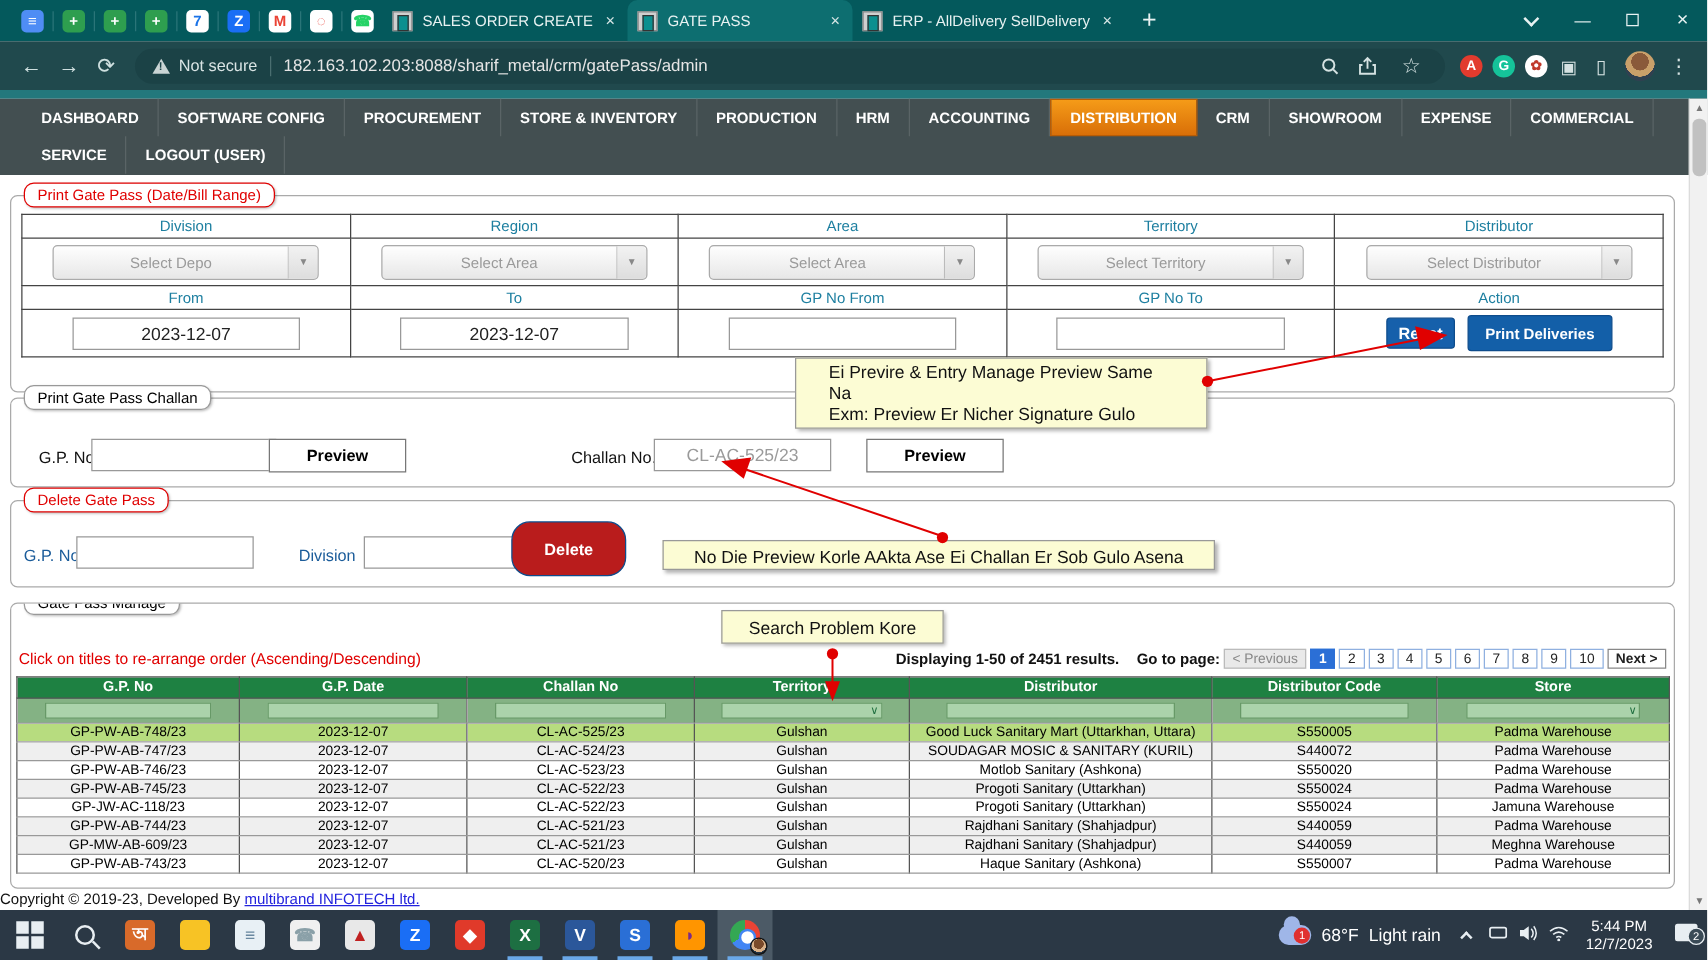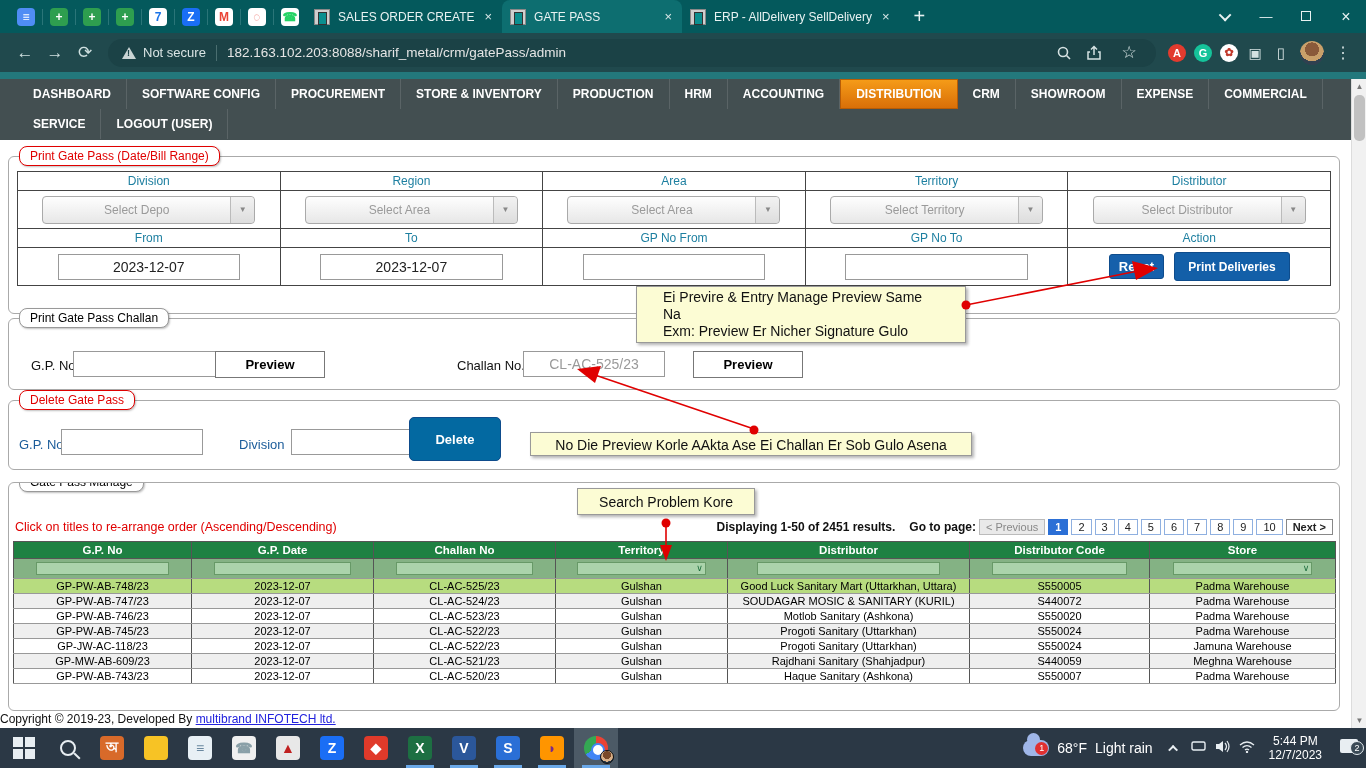--- a/index.html
+++ b/index.html
@@ -302,21 +302,21 @@
       <input class="abs inp" style="left: 514px; top: 32px; width: 142px; color: rgb(154, 154, 154);" value="CL-AC-525/23">
       <button class="abs btn-white" style="left:684px;top:32px;width:110px;height:27px;">Preview</button>
     </fieldset>
 
     <fieldset class="box fs3">
       <span class="legend red">Delete Gate Pass</span>
       <span class="abs lbl blue" style="left:10px;top:36px;">G.P. No</span>
       <input class="abs inp" style="left: 52px; top: 28px; width: 142px;" value="">
       <span class="abs lbl blue" style="left:230px;top:36px;">Division</span>
       <input class="abs inp" style="left: 282px; top: 28px; width: 142px;" value="">
-      <button class="abs btn-blue" style="left:400px;top:16px;width:92px;height:44px;font-size:13px;border-radius:5px;background:#0369a1;">Delete</button>
+      <button class="abs btn-blue" style="left:400px;top:16px;width:92px;height:44px;font-size:13px;border-radius:15px;background:#b91c1c;">Delete</button>
     </fieldset>
 
     <fieldset class="box fs4">
       <span class="legend">Gate Pass Manage</span>
       <div class="hintline">
         <span class="hint">Click on titles to re-arrange order (Ascending/Descending)</span>
         <div class="paging">
           <b>Displaying 1-50 of 2451 results.</b>
           <span style="width:8px;"></span>
           <b>Go to page:</b>
@@ -424,20 +424,29 @@
             <tr class="odd">
               <td>GP-JW-AC-118/23</td>
               <td>2023-12-07</td>
               <td>CL-AC-522/23</td>
               <td>Gulshan</td>
               <td>Progoti Sanitary (Uttarkhan)</td>
               <td>S550024</td>
               <td>Jamuna Warehouse</td>
             </tr>
             <tr class="even">
+              <td>GP-PW-AB-744/23</td>
+              <td>2023-12-07</td>
+              <td>CL-AC-521/23</td>
+              <td>Gulshan</td>
+              <td>Rajdhani Sanitary (Shahjadpur)</td>
+              <td>S440059</td>
+              <td>Padma Warehouse</td>
+            </tr>
+            <tr class="even">
               <td>GP-MW-AB-609/23</td>
               <td>2023-12-07</td>
               <td>CL-AC-521/23</td>
               <td>Gulshan</td>
               <td>Rajdhani Sanitary (Shahjadpur)</td>
               <td>S440059</td>
               <td>Meghna Warehouse</td>
             </tr>
             <tr class="odd">
               <td>GP-PW-AB-743/23</td>

